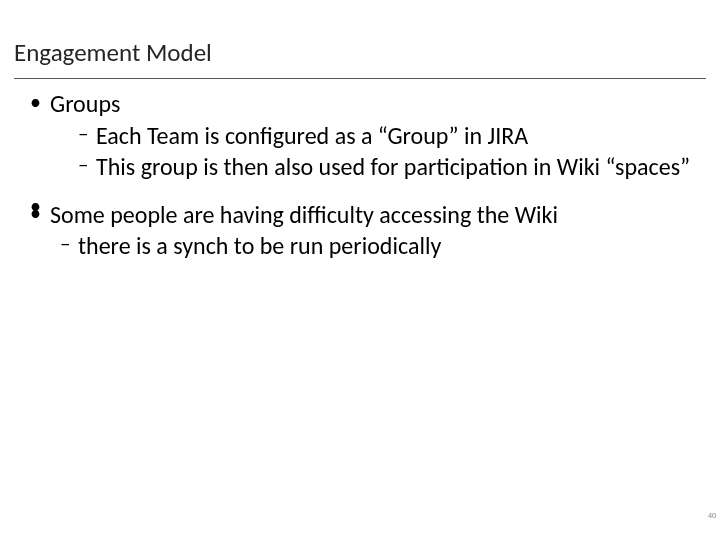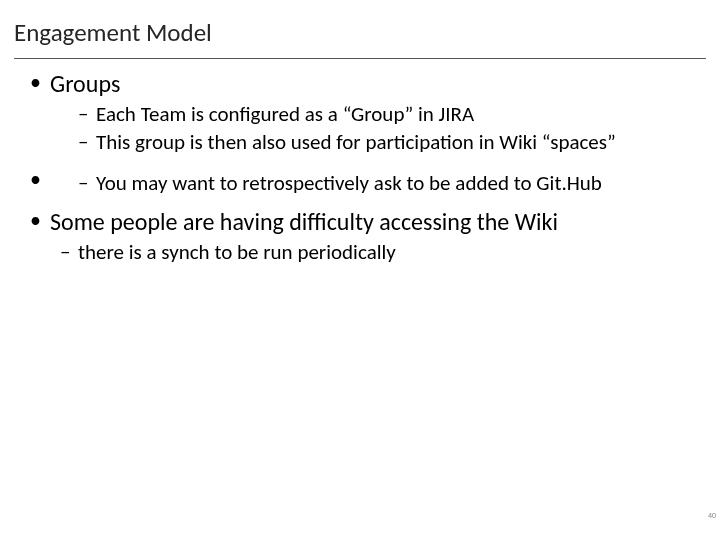--- a/index.html
+++ b/index.html
@@ -10,21 +10,21 @@
     background: #fff;
     font-family: Calibri, "Segoe UI", Arial, sans-serif;
     color: #000;
     overflow: hidden;
     position: relative;
   }
   .slide {
     box-sizing: border-box;
     width: 720px;
     height: 540px;
-    padding: 11px 14px 0 14px;
+    padding: 31px 14px 0 14px;
     position: relative;
   }
   .title {
     font-size: 25px;
     font-weight: 400;
     color: #262626;
     padding: 6px 0 10px 0;
     border-bottom: 1px solid #555;
     margin-bottom: 6px;
   }
@@ -47,21 +47,21 @@
     top: 5px;
     font-size: 22px;
   }
   ul.level2 {
     list-style: none;
     margin: 2px 0 4px 0;
     padding: 0 0 0 28px;
   }
   ul.level2 > li {
     position: relative;
-    font-size: 21px;
+    font-size: 24px;
     line-height: 1.15;
     padding: 2px 0 2px 18px;
     color: #000;
   }
   ul.level2 > li::before {
     content: "–";
     position: absolute;
     left: 0;
     top: 1px;
     font-size: 21px;
@@ -82,23 +82,20 @@
 
   <ul class="level1">
     <li>
       <span>Groups</span>
       <ul class="level2">
         <li><span>Each Team is configured as a “Group” in JIRA</span></li>
         <li><span>This group is then also used for participation in Wiki “spaces”</span></li>
       </ul>
     </li>
     <li>
-      <ul class="level2">
-        <li><span>You may want to retrospectively ask to be added to Git.Hub</span></li>
-      </ul>
     </li>
     <li>
       <span>Some people are having difficulty accessing the Wiki</span>
       <ul class="level2" style="padding-left:10px;">
         <li><span>there is a synch to be run periodically</span></li>
       </ul>
     </li>
   </ul>
 
   <div class="pagenum">40</div>

